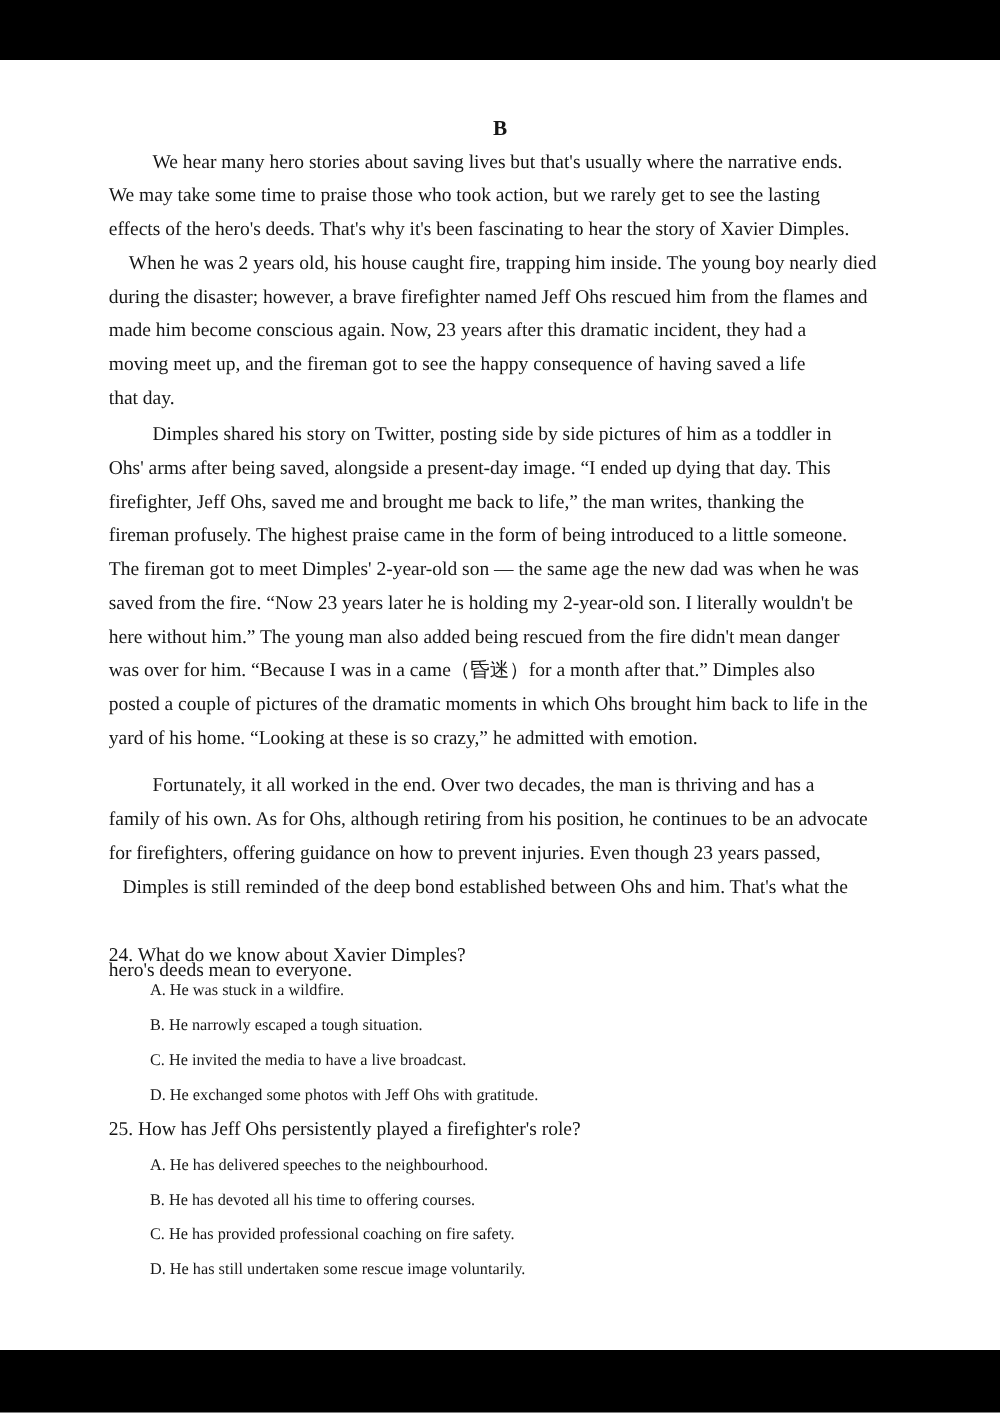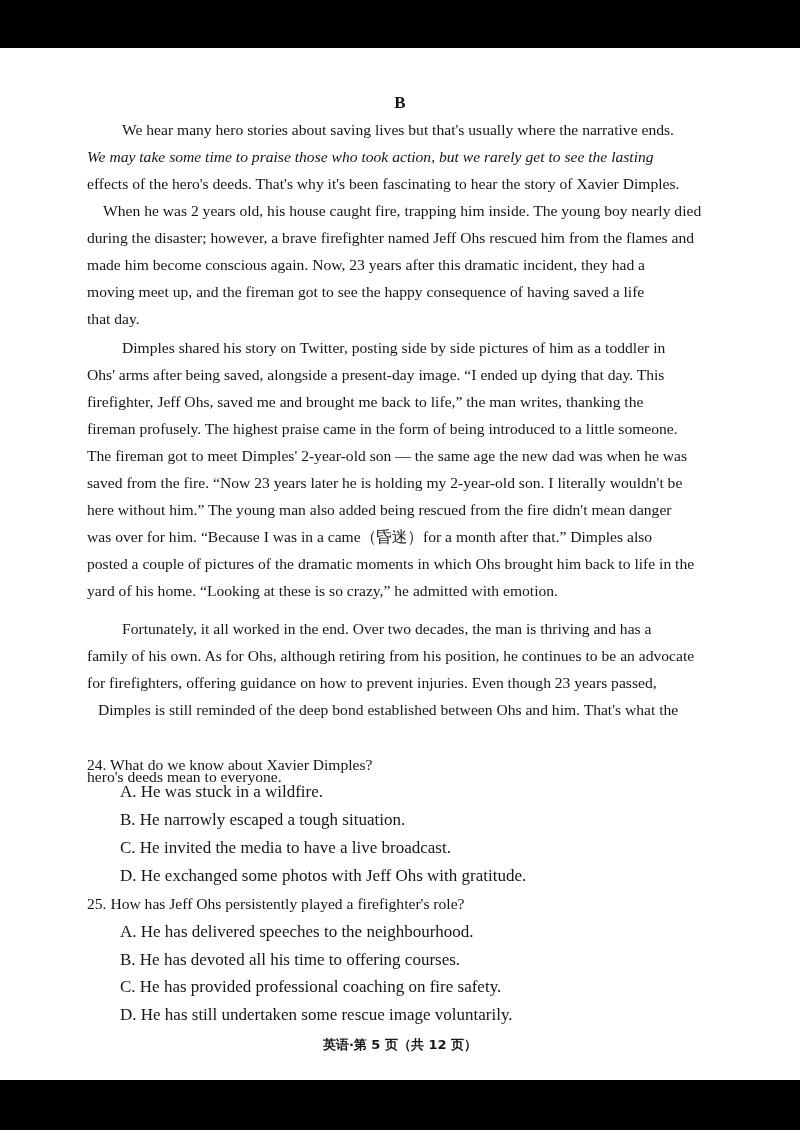--- a/index.html
+++ b/index.html
@@ -20,40 +20,40 @@
     position: absolute; left: 87px; width: 667px;
     font-size: 15.6px; line-height: 20px; height: 20px;
     text-align: justify; text-align-last: justify; white-space: nowrap;
   }
   .line.indent { left: 122px; width: 632px; }
   .line.last { text-align-last: left; }
   .q-line {
     position: absolute; left: 87px; font-size: 15.6px; line-height: 20px; white-space: nowrap;
   }
   .opt-line {
-    position: absolute; left: 120px; font-size: 17px; line-height: 20px; white-space: nowrap;
+    position: absolute; left: 120px; font-size: 13px; line-height: 20px; white-space: nowrap;
   }
   .footer {
     position: absolute; top: 988px; left: 0; width: 800px; text-align: center;
     font-size: 13px; font-weight: bold; font-family: "DejaVu Sans", sans-serif;
   }
 </style>
 </head>
 <body>
 
 <div class="bar-top"></div>
 
 <div class="page">
   <div class="section-title">B</div>
 
   <div>
 
     <div>
       <div class="line indent" style="top: 72px; white-space: normal; overflow: visible;"><span style="white-space: nowrap; word-spacing: 0px; display: inline-block;">We hear many hero stories about saving lives but that's usually where the narrative ends.</span></div>
-      <div class="line" style="top: 99px; white-space: normal; overflow: visible;"><span style="white-space: nowrap; word-spacing: 0px; display: inline-block; font-style: italic;">We may take some time to praise those who took action, but we rarely get to see the lasting</span></div>
+      <div class="line" style="top: 99px; white-space: normal; overflow: visible;"><span style="white-space: nowrap; word-spacing: 0px; display: inline-block;">We may take some time to praise those who took action, but we rarely get to see the lasting</span></div>
       <div class="line" style="top: 126px; white-space: normal; overflow: visible;"><span style="white-space: nowrap; word-spacing: 0px; display: inline-block;">effects of the hero's deeds. That's why it's been fascinating to hear the story of Xavier Dimples.</span></div>
       <div class="line" style="top: 153px; white-space: normal; overflow: visible; margin-left: 16px;"><span style="white-space: nowrap; word-spacing: 0px; display: inline-block;">When he was 2 years old, his house caught fire, trapping him inside. The young boy nearly died</span></div>
       <div class="line" style="top: 180px; white-space: normal; overflow: visible;"><span style="white-space: nowrap; word-spacing: 0px; display: inline-block;">during the disaster; however, a brave firefighter named Jeff Ohs rescued him from the flames and</span></div>
       <div class="line" style="top: 207px; white-space: normal; overflow: visible;"><span style="white-space: nowrap; word-spacing: 0px; display: inline-block;">made him become conscious again. Now, 23 years after this dramatic incident, they had a</span></div>
       <div class="line" style="top: 234px; white-space: normal; overflow: visible;"><span style="white-space: nowrap; word-spacing: 0px; display: inline-block;">moving meet up, and the fireman got to see the happy consequence of having saved a life</span></div>
       <div class="line last" style="top:261px">that day.</div>
     </div>
 
     <div>
       <div class="line indent" style="top: 290px; white-space: normal; overflow: visible;"><span style="white-space: nowrap; word-spacing: 0px; display: inline-block;">Dimples shared his story on Twitter, posting side by side pictures of him as a toddler in</span></div>
@@ -86,16 +86,15 @@
   </div>
 
   <div>
     <div class="q-line" style="top:846px">25. How has Jeff Ohs persistently played a firefighter's role?</div>
     <div class="opt-line" style="top:874px">A. He has delivered speeches to the neighbourhood.</div>
     <div class="opt-line" style="top:902px">B. He has devoted all his time to offering courses.</div>
     <div class="opt-line" style="top:929px">C. He has provided professional coaching on fire safety.</div>
     <div class="opt-line" style="top:957px">D. He has still undertaken some rescue image voluntarily.</div>
   </div>
 
-  <div class="footer">英语·第 5 页（共 12 页）</div>
 </div>
 
 <div class="bar-bottom"></div>
 
 </body></html>

